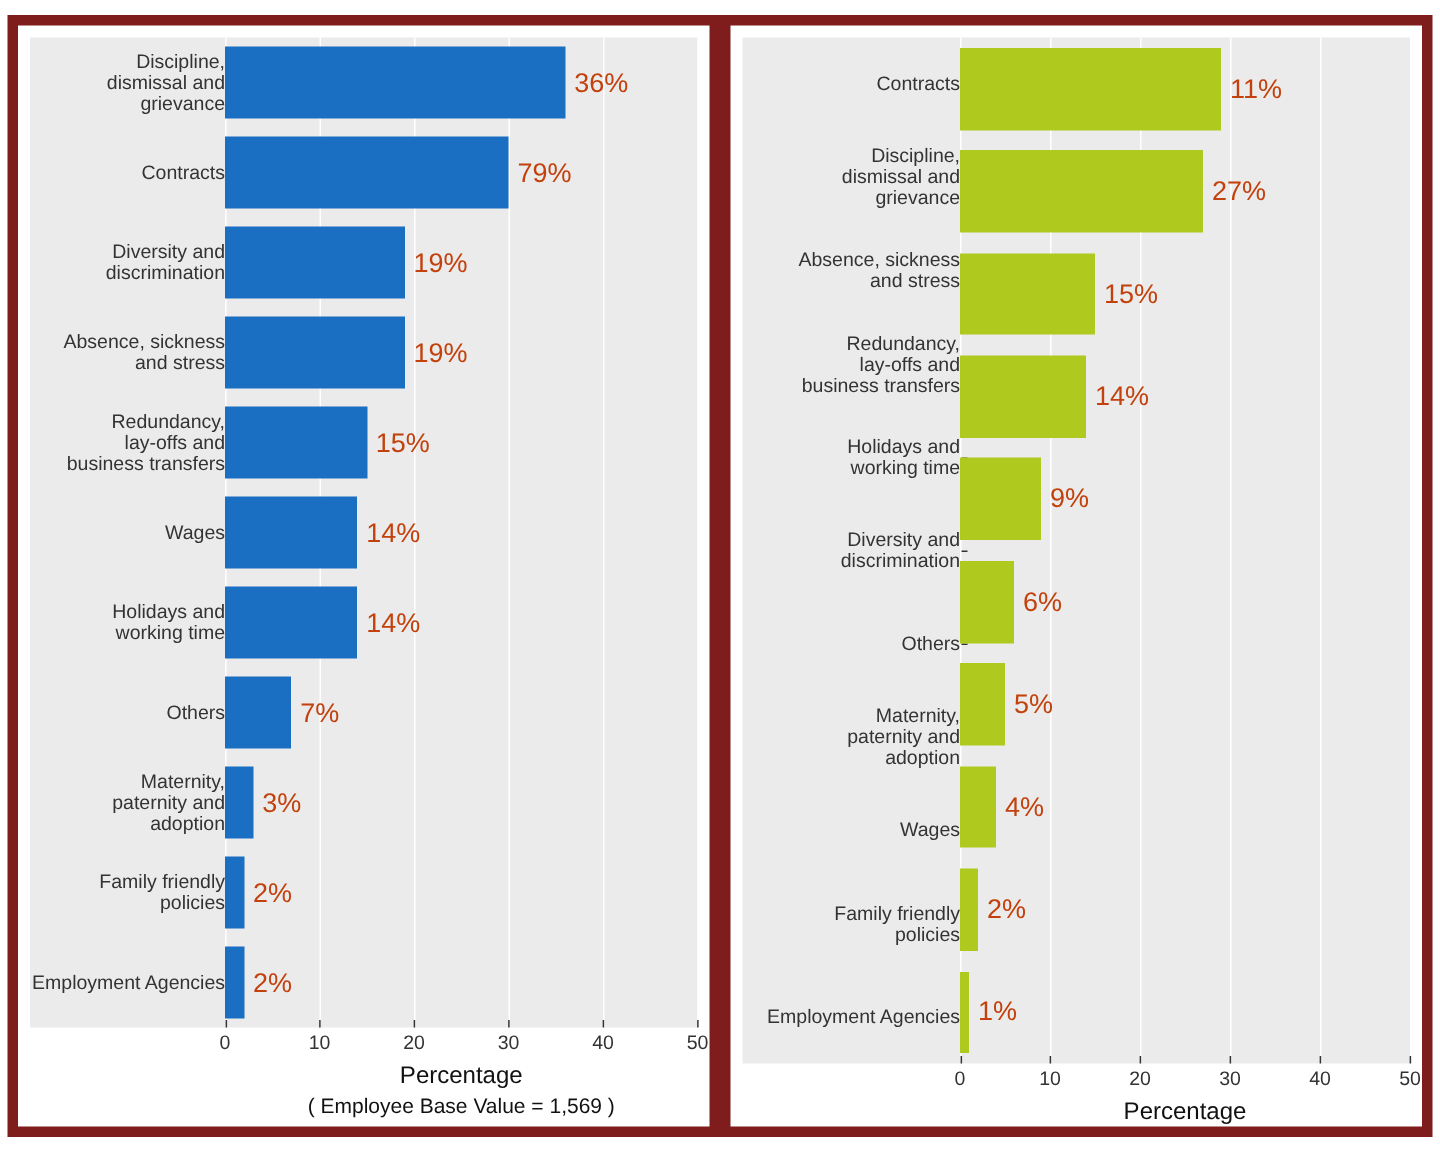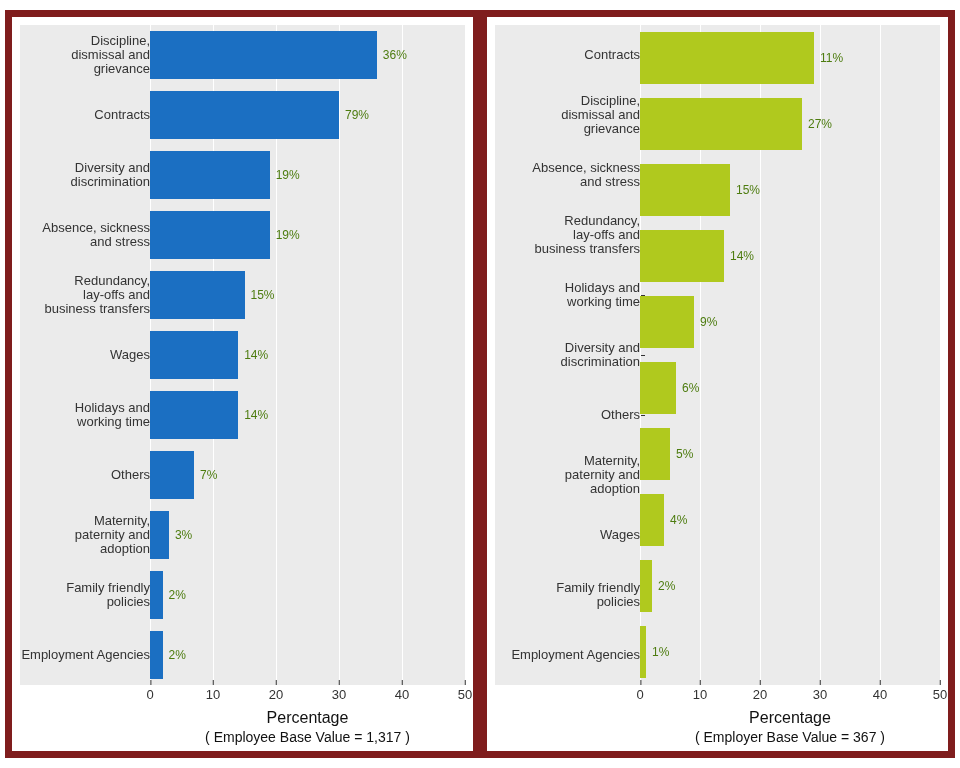--- a/index.html
+++ b/index.html
@@ -37,22 +37,22 @@
   .bar-row {
     position: relative;
     height: 100%;
     display: flex;
     align-items: center;
   }
   .bar {
     height: 80%;
   }
   .bar-label {
-    font-size: 12px;
-    color: #4d7c0f;
+    font-size: 18px;
+    color: #c2410c;
     margin-left: 6px;
     white-space: nowrap;
   }
   .gridlines {
     position: absolute;
     inset: 0;
     pointer-events: none;
   }
   .gridline {
     position: absolute;
@@ -214,21 +214,21 @@
       <div class="xticks" id="xticks-0" style="left:130px;right:0;">
           <div class="xtick" style="left: 0%;"><div class="tickmark"></div><span>0</span></div>
           <div class="xtick" style="left: 20%;"><div class="tickmark"></div><span>10</span></div>
           <div class="xtick" style="left: 40%;"><div class="tickmark"></div><span>20</span></div>
           <div class="xtick" style="left: 60%;"><div class="tickmark"></div><span>30</span></div>
           <div class="xtick" style="left: 80%;"><div class="tickmark"></div><span>40</span></div>
           <div class="xtick" style="left: 100%;"><div class="tickmark"></div><span>50</span></div>
         </div>
     </div>
     <div class="xlabel-row" style="padding-left:130px;">Percentage</div>
-    <div class="base-row" style="padding-left:130px;">( Employee Base Value =  1,317 )</div>
+    <div class="base-row" style="padding-left:130px;">( Employee Base Value =  1,569 )</div>
   </div>
 
   <div class="panel">
     <div class="plot-area">
       <div class="chart-body" style="left:0;right:0;top:0;bottom:0;">
         <div class="ylabels-outer" style="width:145px;" id="ylabels-1">
             <div class="ytickmark" style="top: 4.54545%;"></div>
             <div class="ylabel" style="height: 9.09091%;">Contracts</div>
             <div class="ytickmark" style="top: 13.6364%;"></div>
             <div class="ylabel" style="height: 9.09091%;">Discipline,
@@ -317,16 +317,15 @@
       <div class="xticks" id="xticks-1" style="left:145px;right:0;">
           <div class="xtick" style="left: 0%;"><div class="tickmark"></div><span>0</span></div>
           <div class="xtick" style="left: 20%;"><div class="tickmark"></div><span>10</span></div>
           <div class="xtick" style="left: 40%;"><div class="tickmark"></div><span>20</span></div>
           <div class="xtick" style="left: 60%;"><div class="tickmark"></div><span>30</span></div>
           <div class="xtick" style="left: 80%;"><div class="tickmark"></div><span>40</span></div>
           <div class="xtick" style="left: 100%;"><div class="tickmark"></div><span>50</span></div>
         </div>
     </div>
     <div class="xlabel-row" style="padding-left:145px;">Percentage</div>
-    <div class="base-row" style="padding-left:145px;">( Employer Base Value =  367 )</div>
   </div>
 
 </div>
 
 </body></html>

